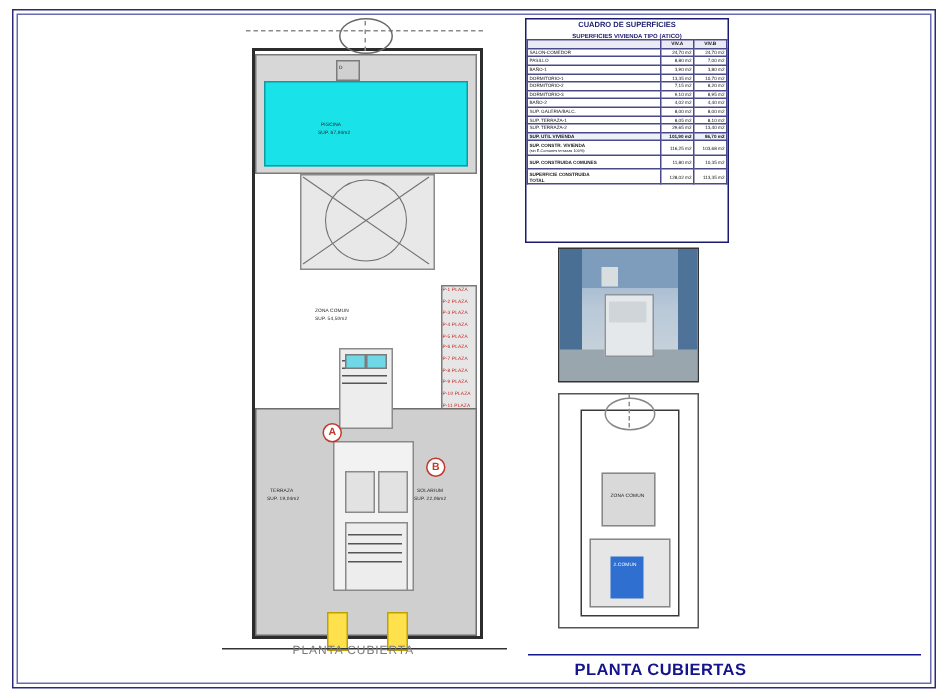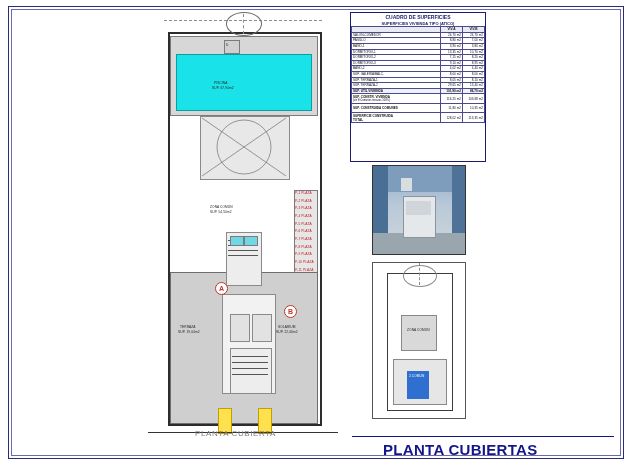--- a/index.html
+++ b/index.html
@@ -53,21 +53,21 @@
 
   
   #planRight{left:372px;top:262px;width:92px;height:155px;border:1px solid #555;background:#ffffff;}
   .r-outline{position:absolute;left:14px;top:10px;width:64px;height:136px;border:1px solid #3a3a3a;}
   .r-grey{position:absolute;background:#d9d9d9;border:1px solid #888;}
   .r-blue{position:absolute;background:#2f6fd0;}
   .r-circ{position:absolute;border-radius:50%;border:1px solid #888;}
 
   
   #titleLeft{left:195px;top:429px;font-size:8px;letter-spacing:.6px;color:#7b7b7b;}
-  #titleRight{left:383px;top:441px;font-size:15px;font-weight:bold;color:#14148c;letter-spacing:.3px;}
+  #titleRight{left:383px;top:441px;font-size:11px;font-weight:bold;color:#14148c;letter-spacing:.3px;}
   .sepline{position:absolute;left:352px;top:436px;width:262px;height:1px;background:#14148c;}
 </style>
 </head>
 <body>
 
 <div id="sheet">
 
   <div class="abs" id="frame"></div>
   <div class="abs" id="frame2"></div>
 

